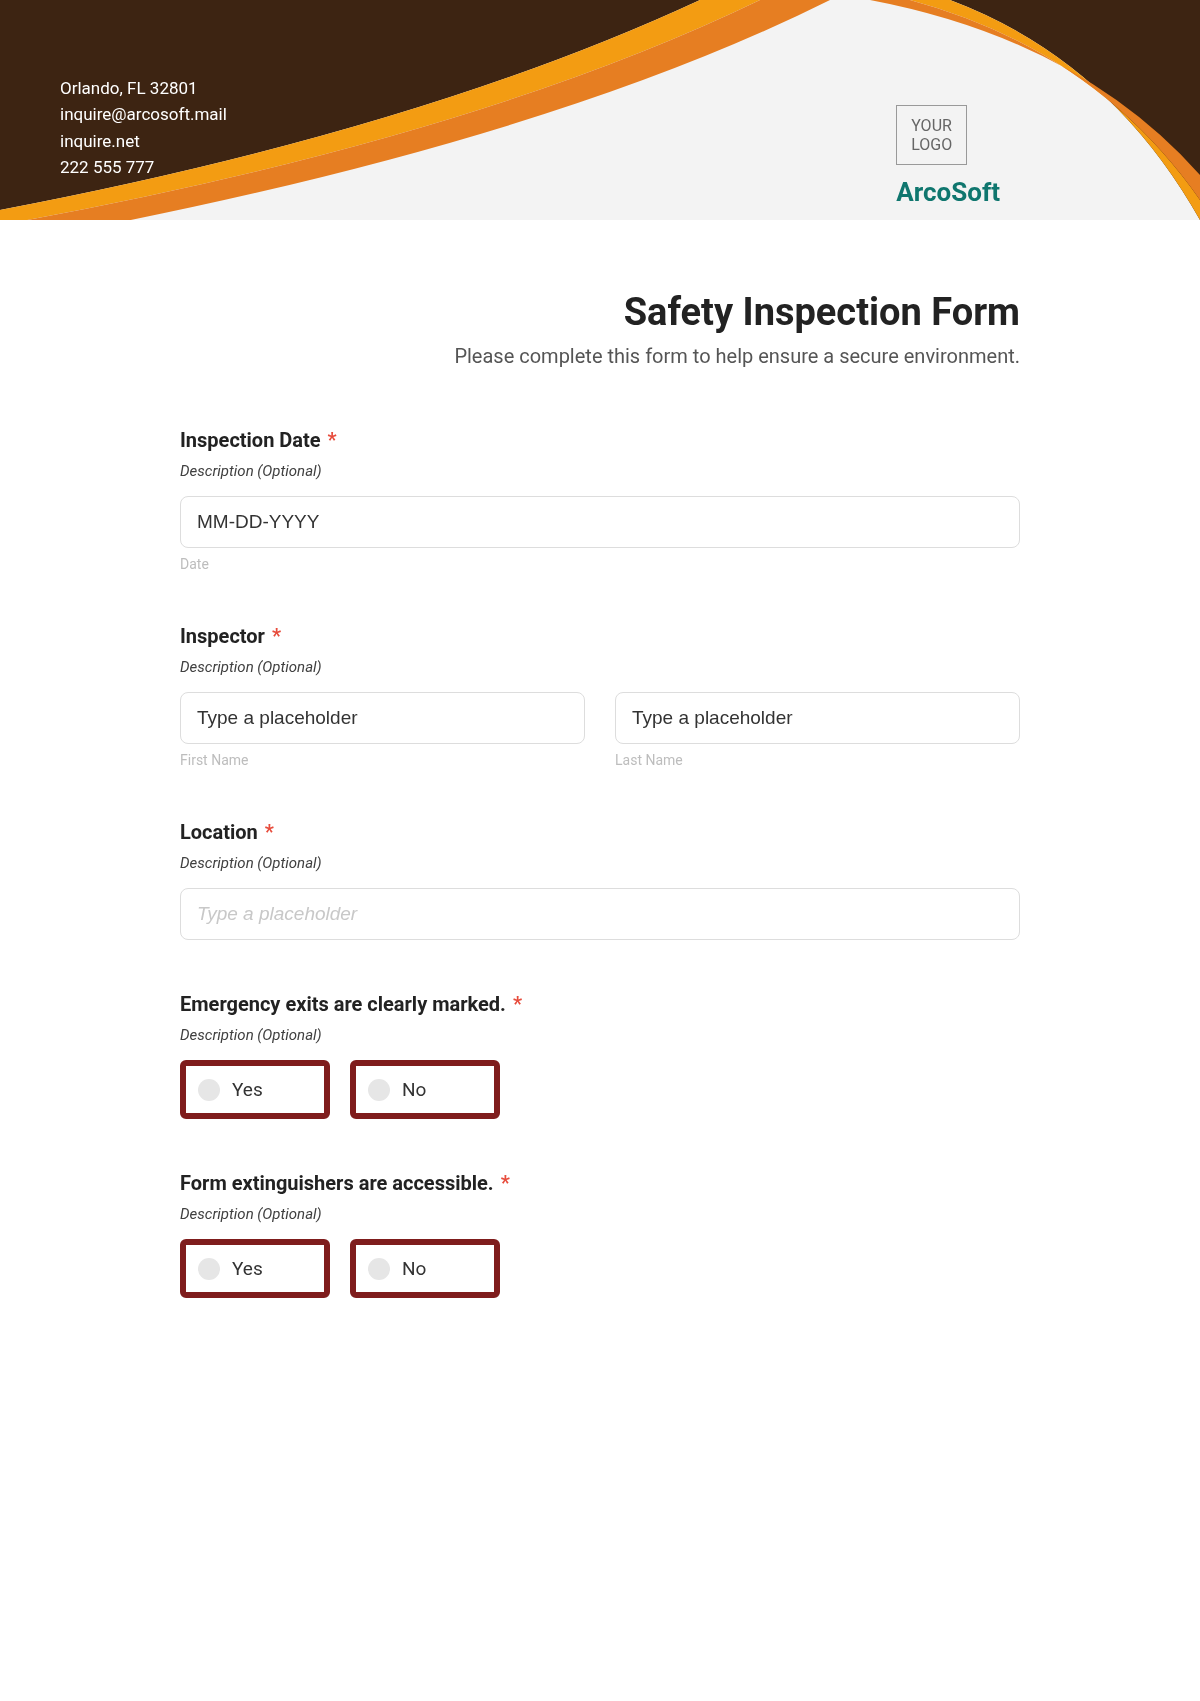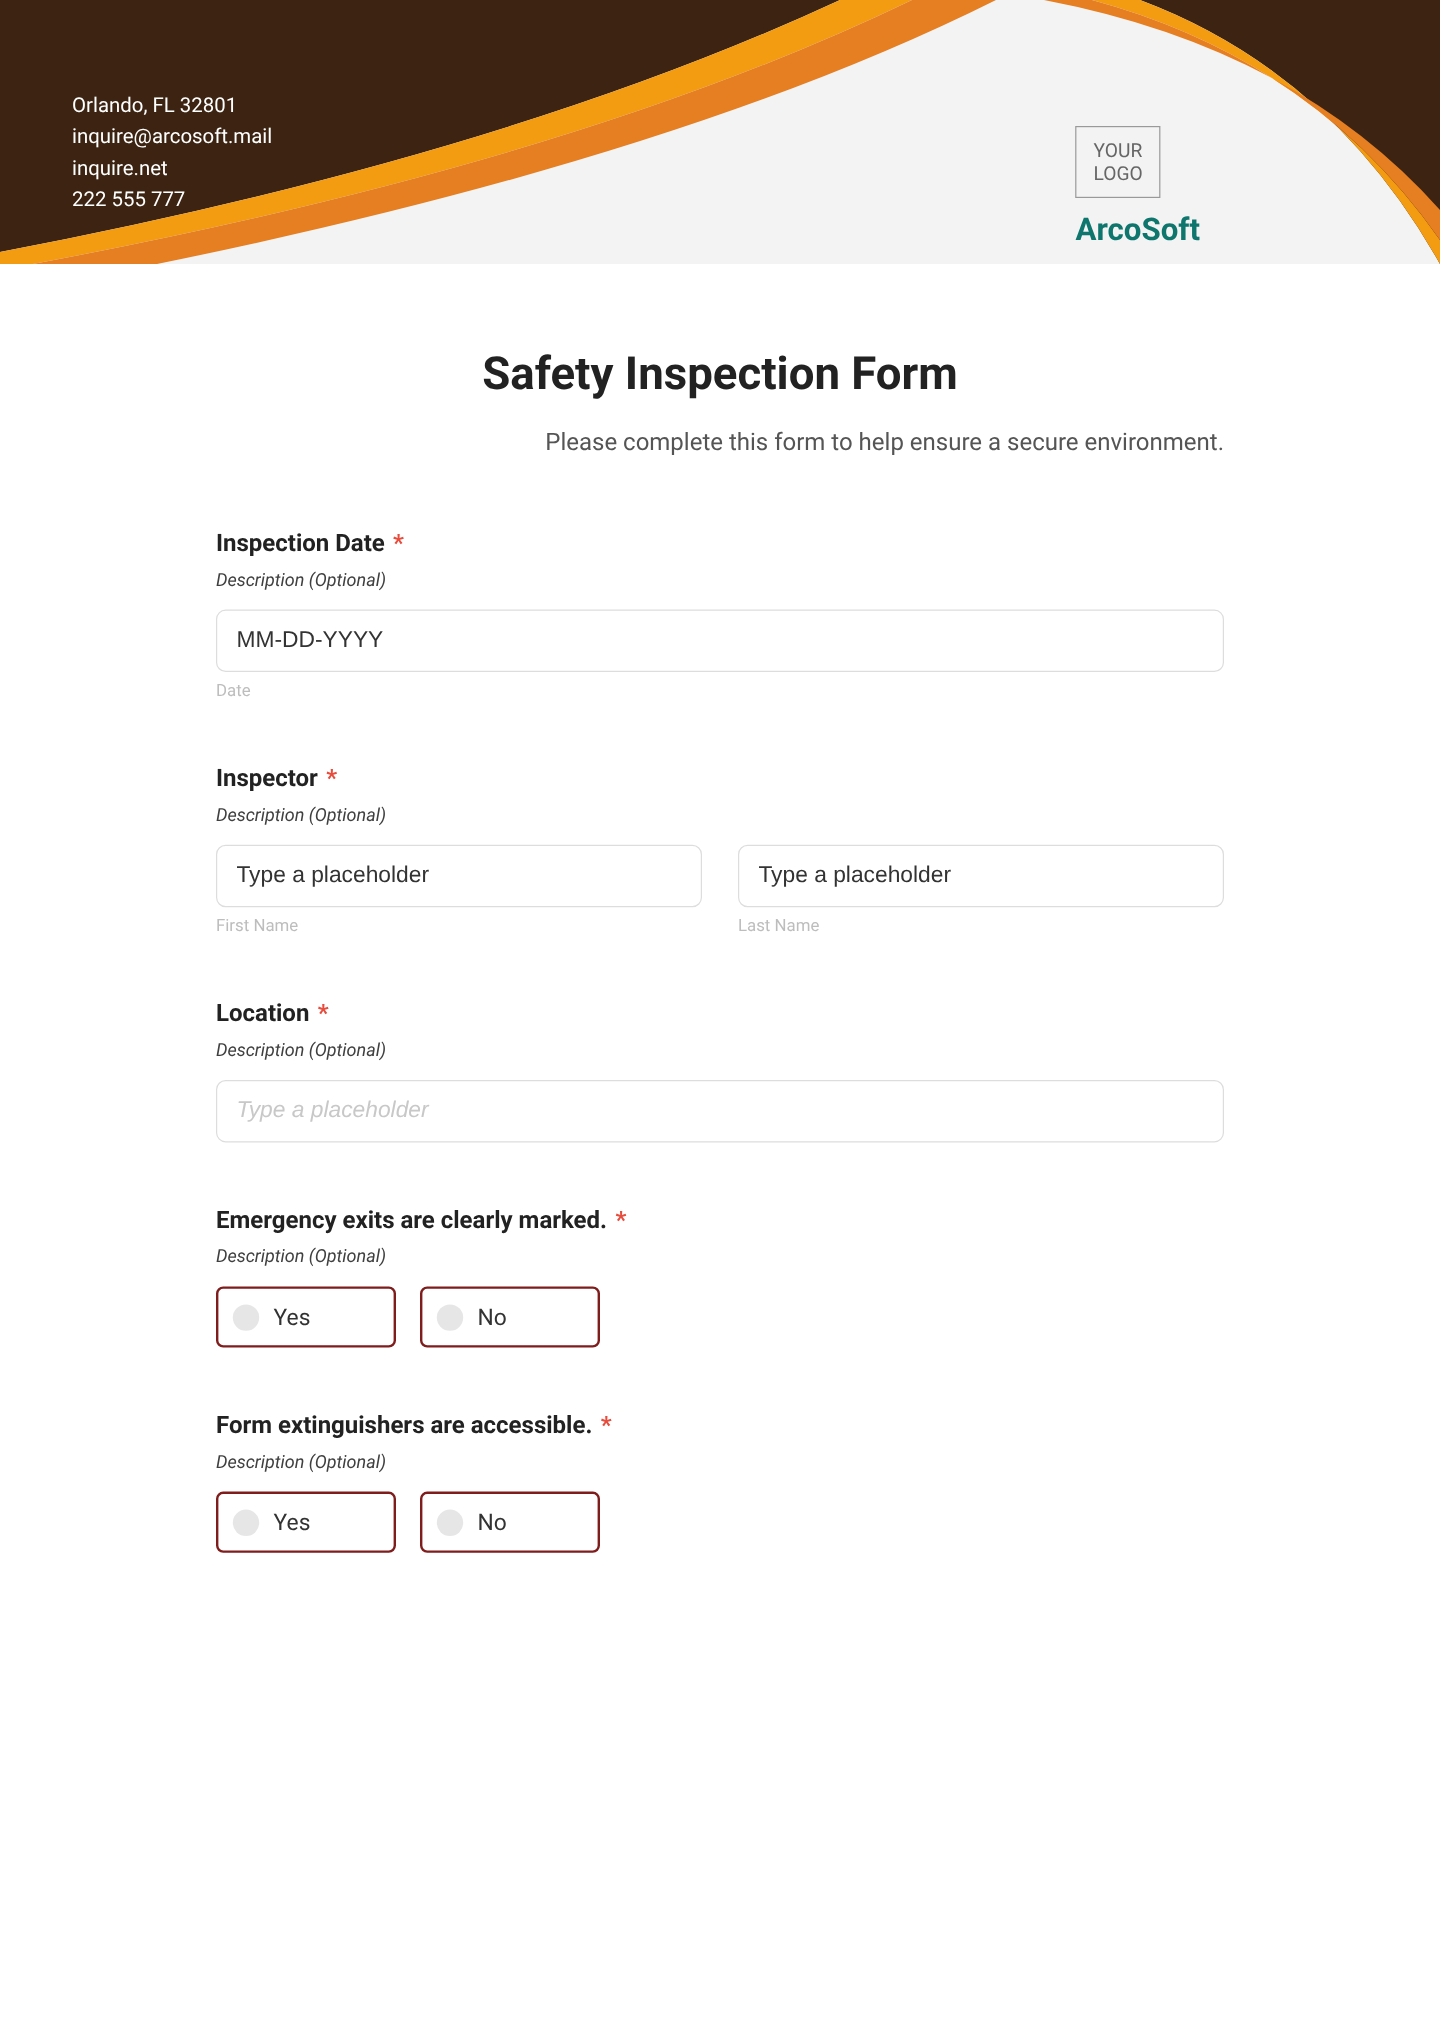--- a/index.html
+++ b/index.html
@@ -49,25 +49,25 @@
     font-weight: 700;
     color: #0f766e;
   }
   
   .form-wrap {
     max-width: 960px;
     margin: 0 auto;
     padding: 70px 60px 40px;
   }
   .form-title {
-    text-align: center;
+    text-align: right;
     font-size: 38px;
     font-weight: 700;
     color: #222;
-    margin-bottom: 22px;
+    margin-bottom: 10px;
   }
   .form-sub {
     text-align: right;
     font-size: 20px;
     color: #555;
     margin-bottom: 60px;
   }
   .field-group { margin-bottom: 52px; }
   .field-label {
     font-size: 20px;
@@ -101,21 +101,21 @@
   .row2 {
     display: flex;
     gap: 30px;
   }
   .row2 > div { flex: 1; }
   .radio-row {
     display: flex;
     gap: 20px;
   }
   .radio-box {
-    border: 2px solid #7f1d1d;
+    border: 6px solid #7f1d1d;
     border-radius: 6px;
     padding: 12px 18px 12px 12px;
     display: flex;
     align-items: center;
     gap: 12px;
     min-width: 150px;
     cursor: pointer;
   }
   .radio-circle {
     width: 22px;

